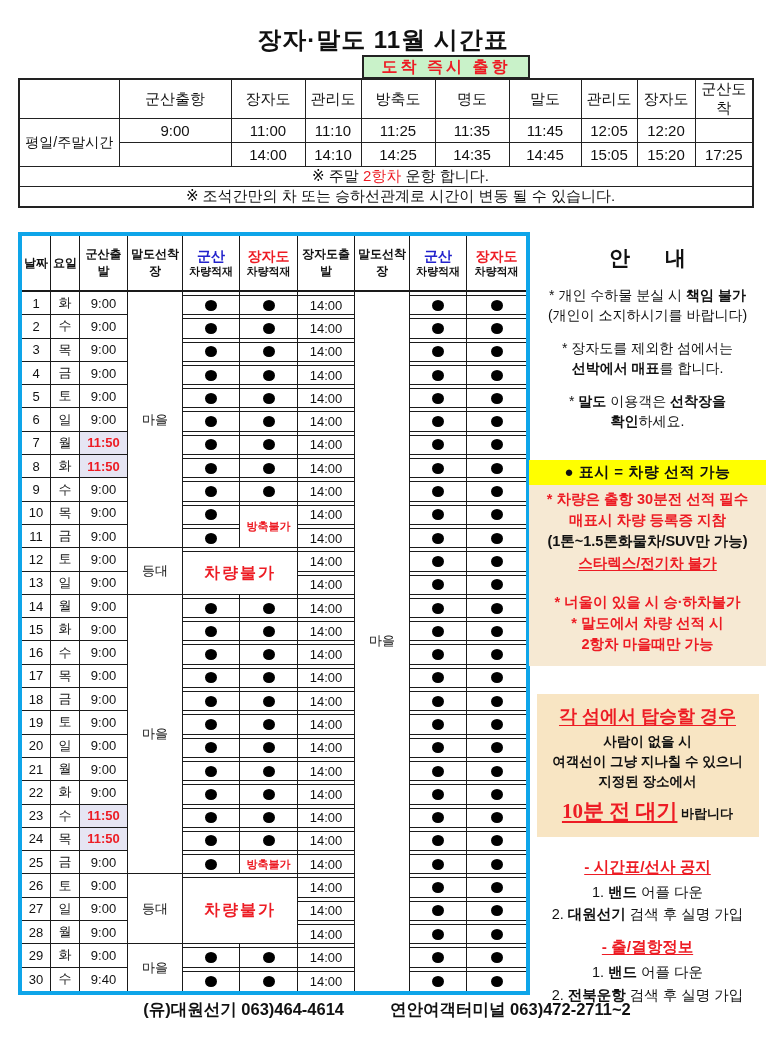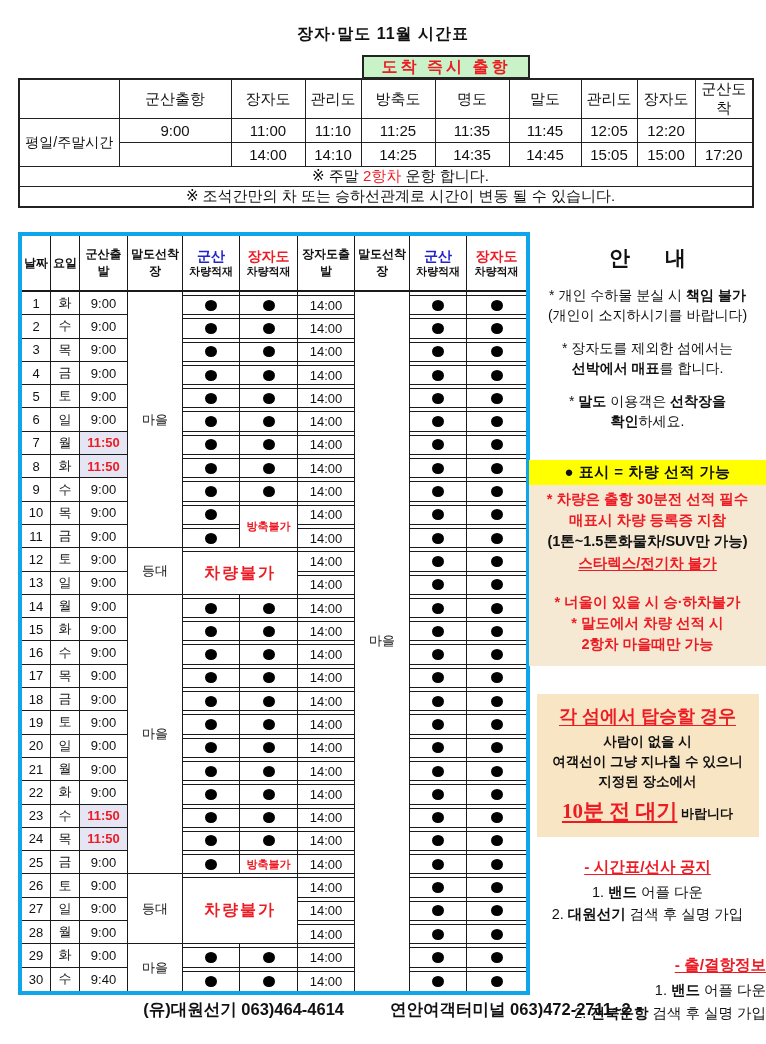--- a/index.html
+++ b/index.html
@@ -4,21 +4,21 @@
 <style>
   * { box-sizing: border-box; margin: 0; padding: 0; }
   html,body { background:#ffffff; }
   .page {
     position: relative; width: 766px; height: 1044px; background:#fff;
     font-family: "Liberation Sans","DejaVu Sans",sans-serif; color:#111;
     overflow: hidden;
   }
   
   .title { position:absolute; top:24px; left:0; width:766px; text-align:center;
-           font-size:16px; font-weight:bold; letter-spacing:1px; }
+           font-size:24px; font-weight:bold; letter-spacing:1px; }
   .badge { position:absolute; left:362px; top:55px; width:168px; height:24px;
            background:#c9f2c9; border:2px solid #222; color:#ed1c24;
            font-weight:bold; font-size:16px; letter-spacing:3px;
            display:flex; align-items:center; justify-content:center; z-index:2; }
   
   table.top { position:absolute; left:18px; top:78px; width:734px;
               border-collapse:collapse; table-layout:fixed; text-align:center;
               font-size:15px; border:2px solid #222; }
   table.top td, table.top th { border:1px solid #222; height:24px; padding:0;
               font-weight:normal; }
@@ -124,22 +124,22 @@
           <td></td>
         </tr>
         <tr>
           <td></td>
           <td>14:00</td>
           <td>14:10</td>
           <td>14:25</td>
           <td>14:35</td>
           <td>14:45</td>
           <td>15:05</td>
-          <td>15:00</td>
-          <td>17:20</td>
+          <td>15:20</td>
+          <td>17:25</td>
         </tr>
         <tr>
           <td class="note" colspan="10"><span>※ 주말 </span><span class="red">2항차</span><span> 운항 합니다.</span></td>
         </tr>
         <tr>
           <td class="note" colspan="10">※ 조석간만의 차 또는 승하선관계로 시간이 변동 될 수 있습니다.</td>
         </tr>
       </tbody>
   </table>
 
@@ -1017,21 +1017,21 @@
         <div class="ln">사람이 없을 시</div>
         <div class="ln">여객선이 그냥 지나칠 수 있으니</div>
         <div class="ln">지정된 장소에서</div>
         <div class="big"><span class="big-red">10분 전 대기</span><span class="small-blk"> 바랍니다</span></div>
       </div>
       <div class="notice">
         <div class="t">- 시간표/선사 공지</div>
         <div class="ln"><span>1. </span><span class="b ">밴드</span><span> 어플 다운</span></div>
         <div class="ln"><span>2. </span><span class="b ">대원선기</span><span> 검색 후 실명 가입</span></div>
       </div>
-      <div class="notice" style="margin-top: 30px; text-align: right;">
+      <div class="notice" style="margin-top: 12px;">
         <div class="t">- 출/결항정보</div>
         <div class="ln"><span>1. </span><span class="b ">밴드</span><span> 어플 다운</span></div>
         <div class="ln"><span>2. </span><span class="b ">전북운항</span><span> 검색 후 실명 가입</span></div>
       </div>
     </div>
 
   <div class="footer">
     <span>(유)대원선기 063)464-4614</span>
     <span>연안여객터미널 063)472-2711~2</span>
   </div>

